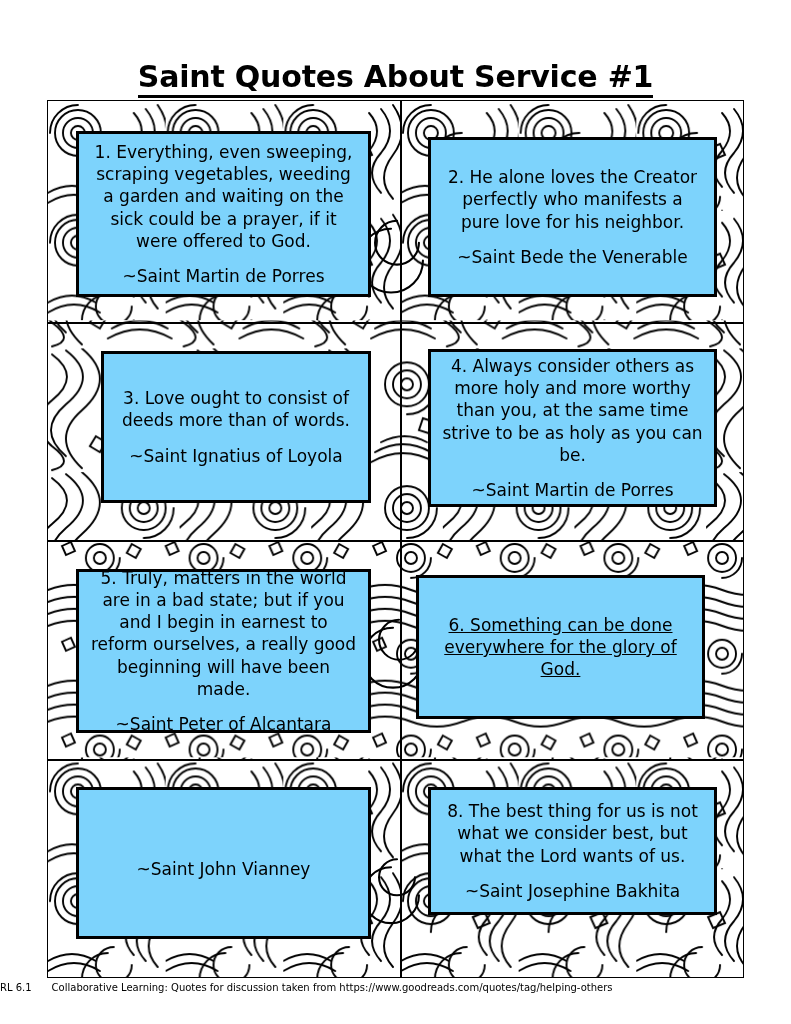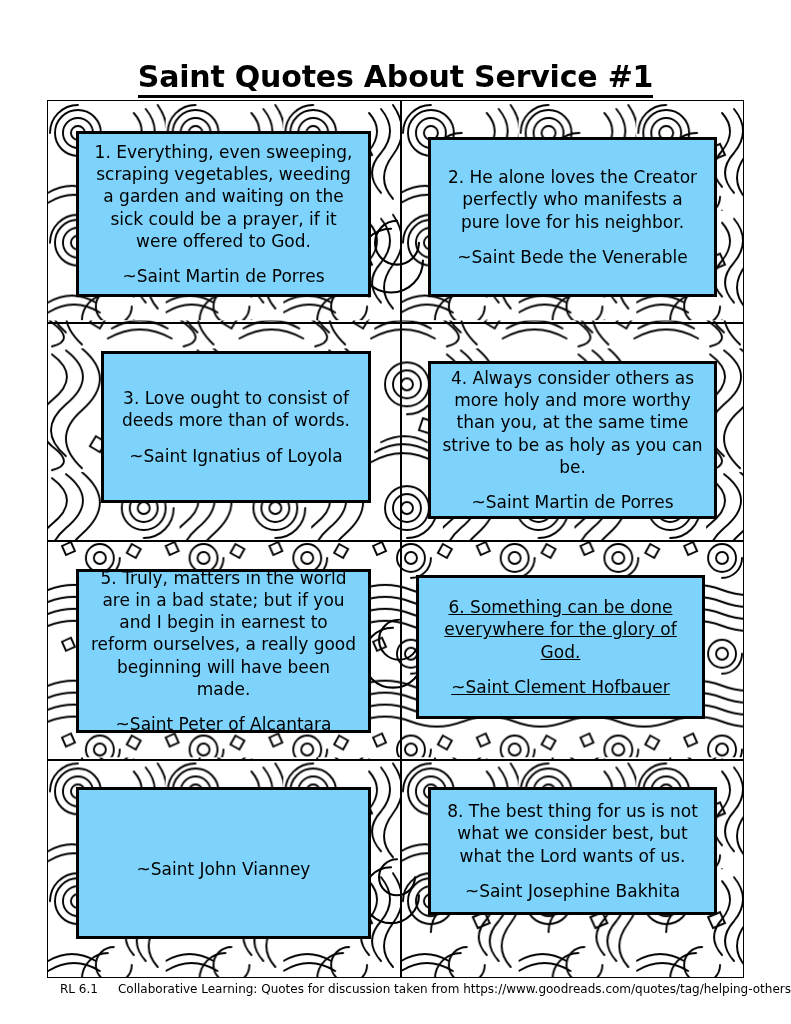--- a/index.html
+++ b/index.html
@@ -98,35 +98,35 @@
     line-height: 1.30;
     text-align: center;
     margin: 0;
     padding-top: 13px;
   }
 
   
   .card-1 { left: 28px;  top: 30px;  width: 295px; height: 166px; }
   .card-2 { left: 380px; top: 36px;  width: 289px; height: 160px; }
   .card-3 { left: 53px;  top: 250px; width: 270px; height: 152px; align-items: center; }
-  .card-4 { left: 380px; top: 248px; width: 289px; height: 158px; margin-top: 12px; }
+  .card-4 { left: 380px; top: 248px; width: 289px; height: 158px; }
   .card-5 { left: 28px;  top: 468px; width: 295px; height: 164px; }
   .card-6 { left: 368px; top: 474px; width: 289px; height: 144px; text-decoration: underline; }
   .card-7 { left: 28px;  top: 686px; width: 295px; height: 152px; }
   .card-8 { left: 380px; top: 686px; width: 289px; height: 128px; }
 
   
   #footer {
     position: absolute;
     left: 0;
     top: 982px;
     width: 791px;
-    text-align: right;
+    text-align: left;
     font-family: "DejaVu Sans", "Liberation Sans", sans-serif;
-    font-size: 12px;
+    font-size: 10px;
     line-height: 1.2;
     white-space: nowrap;
   }
   #footer .footer-code { display: inline-block; margin-right: 20px; }
   #footer .footer-note { display: inline-block; }
 </style>
 </head>
 <body>
 
 <h1 id="page-title"><span class="title-underline">Saint Quotes About Service #1</span></h1>
@@ -232,21 +232,20 @@
     <p class="quote-attrib">~Saint Martin de Porres</p>
   </div>
 
   <div class="quote-card card-5">
     <p class="quote-text">5. Truly, matters in the world are in a bad state; but if you and I begin in earnest to reform ourselves, a really good beginning will have been made.</p>
     <p class="quote-attrib">~Saint Peter of Alcantara</p>
   </div>
 
   <div class="quote-card card-6">
     <p class="quote-text">6. Something can be done everywhere for the glory of God.</p>
-    <p class="quote-attrib">~Saint Clement Hofbauer</p>
   </div>
 
   <div class="quote-card card-7">
     <p class="quote-attrib">~Saint John Vianney</p>
   </div>
 
   <div class="quote-card card-8">
     <p class="quote-text">8. The best thing for us is not what we consider best, but what the Lord wants of us.</p>
     <p class="quote-attrib">~Saint Josephine Bakhita</p>
   </div>

